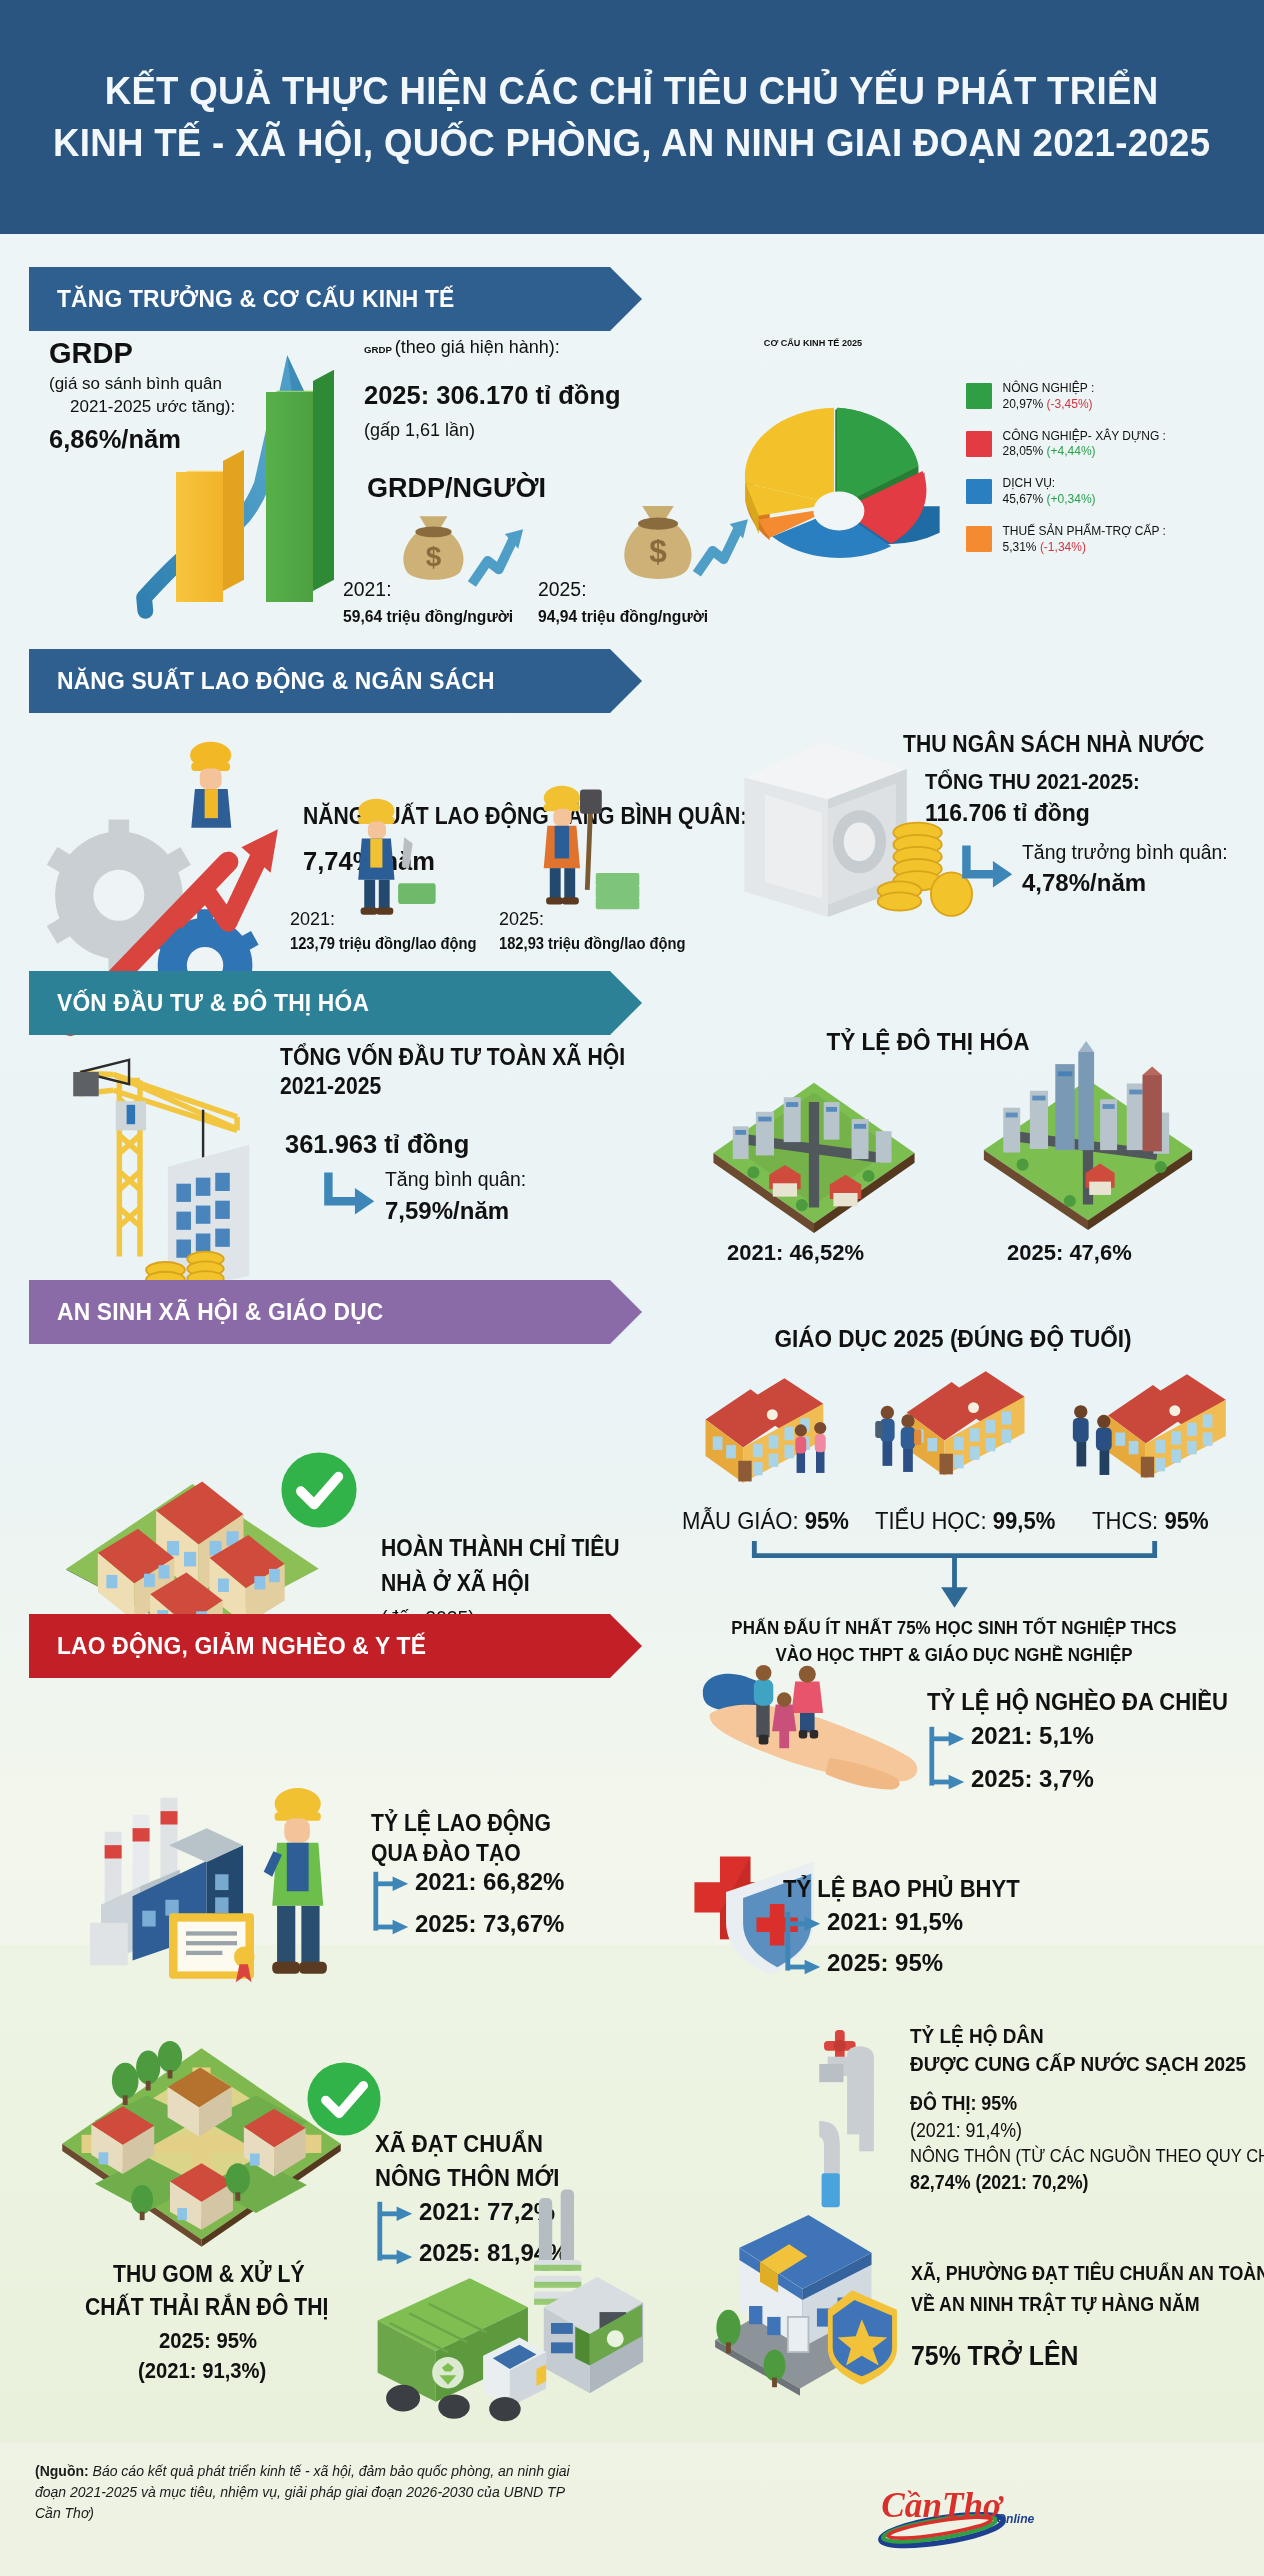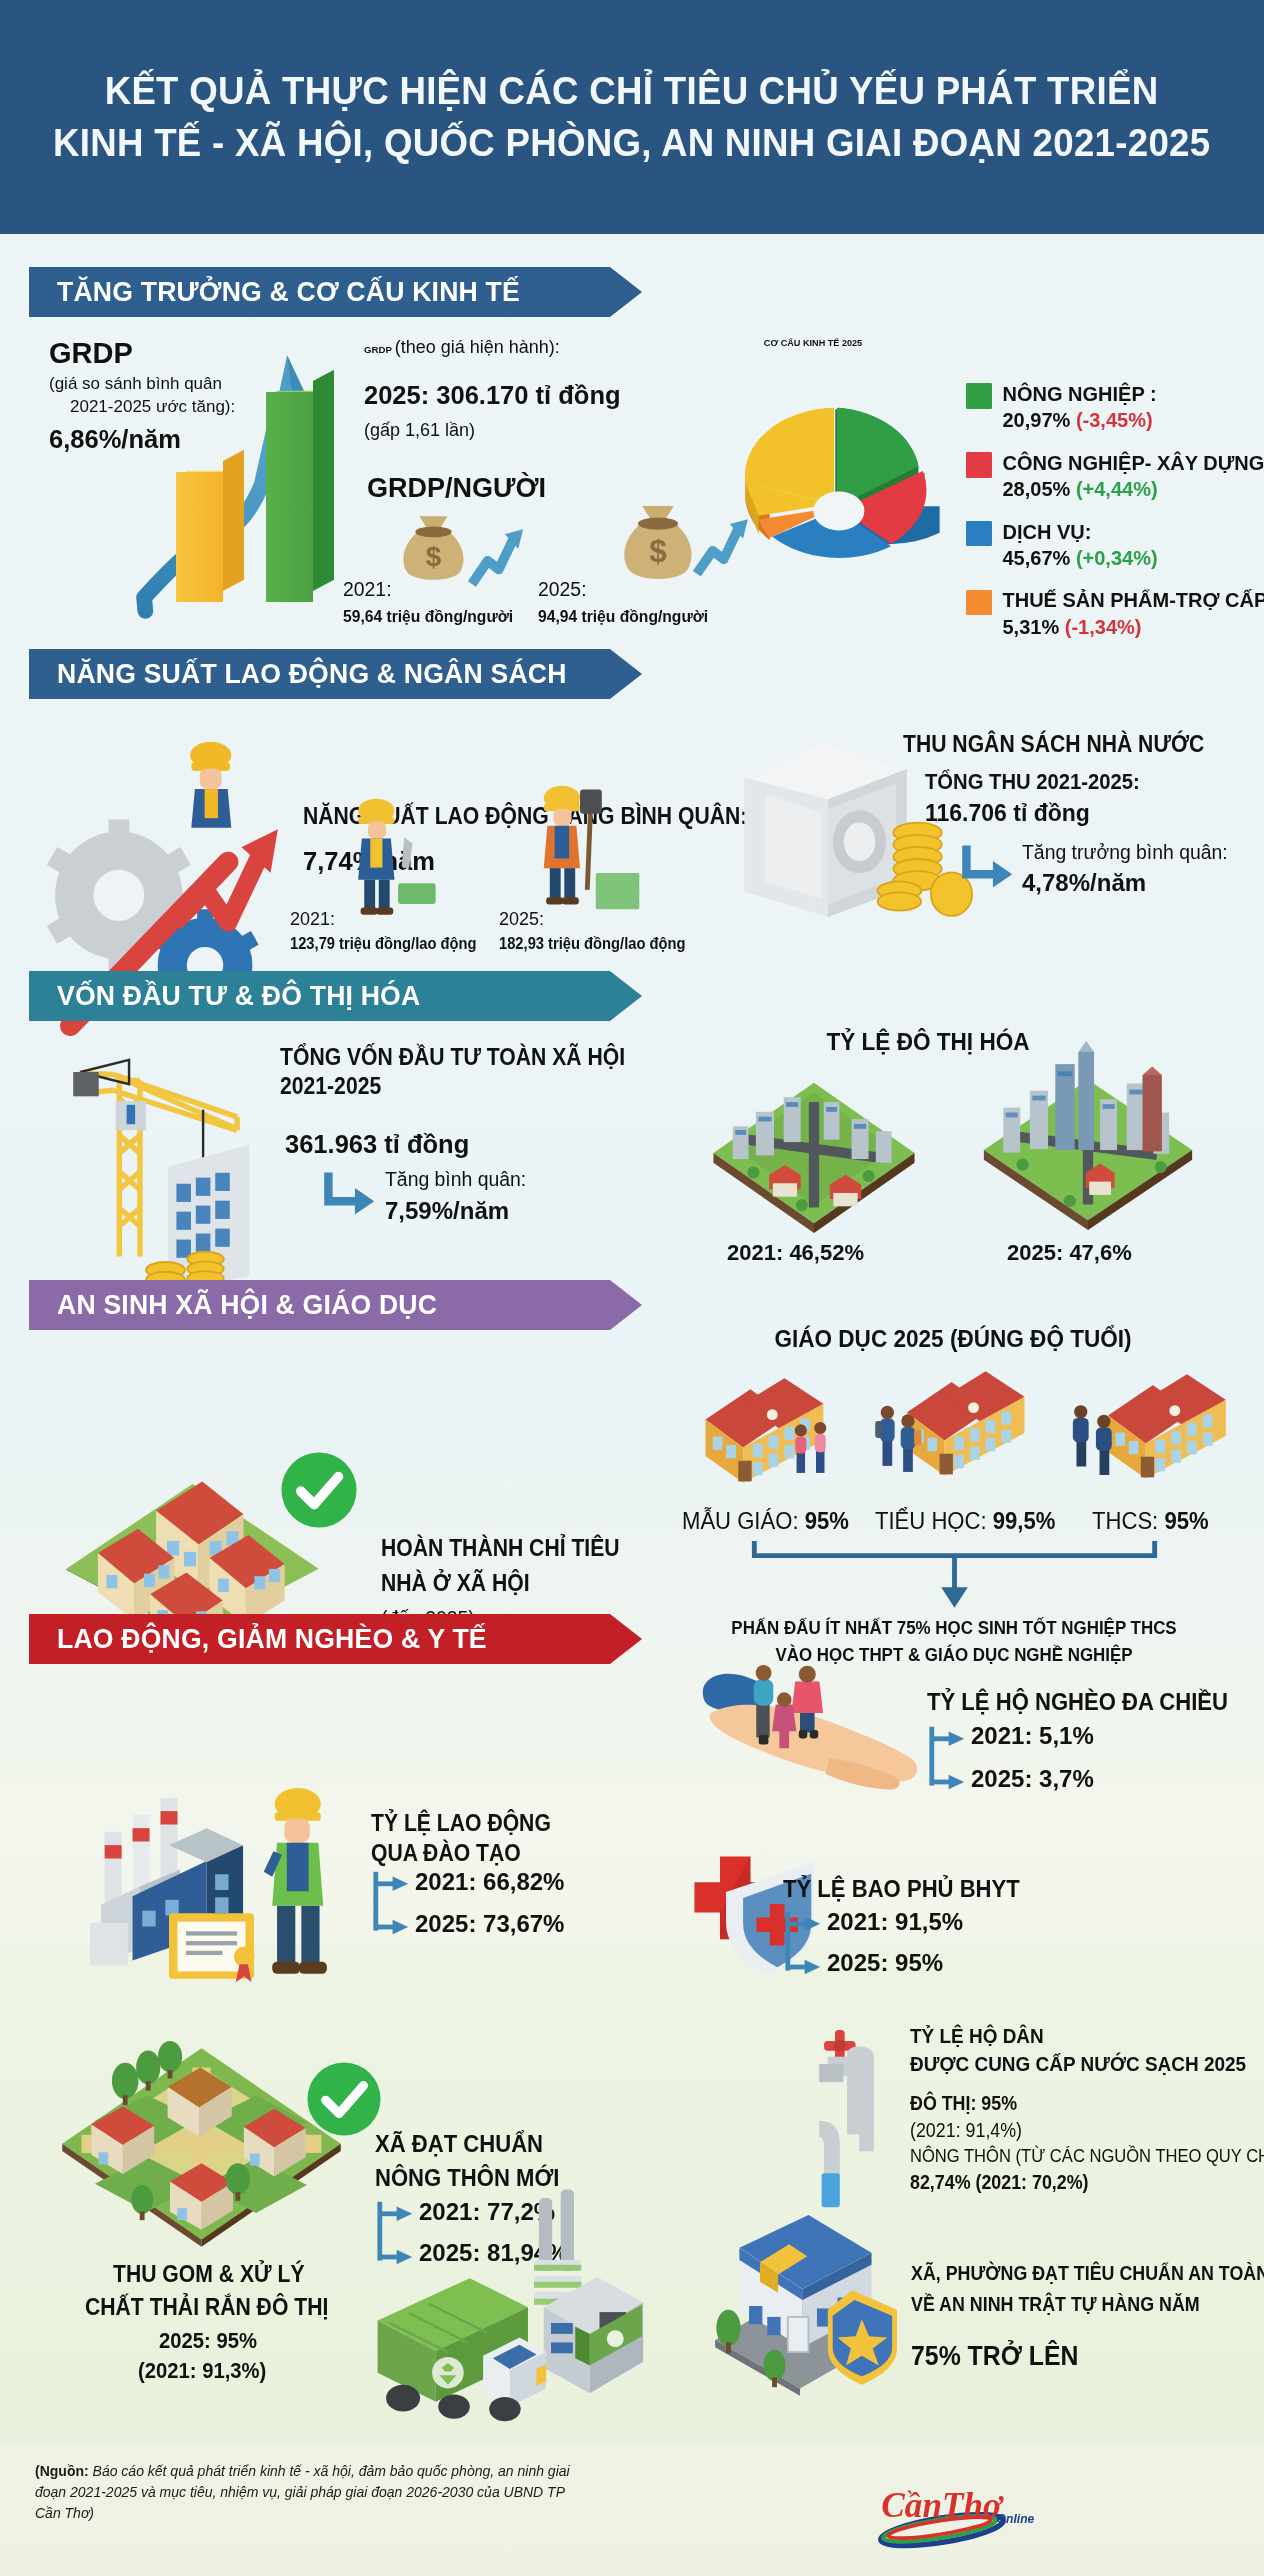--- a/index.html
+++ b/index.html
@@ -29,26 +29,26 @@
     font-weight:700;
     font-size:39px;
     letter-spacing:0.3px;
     line-height:1.34;
     text-align:center;
     transform: scaleX(0.94);
   }
 
   
   .banner {
-    position:absolute; height:50px;
+    position:absolute; height:64px;
     display:flex; align-items:center;
     padding-left:28px;
     color:#fff;
     font-weight:700;
-    font-size:28px;
+    font-size:24px;
     letter-spacing:0.2px;
     clip-path: polygon(0 0, calc(100% - 32px) 0, 100% 50%, calc(100% - 32px) 100%, 0 100%);
     box-shadow: 0 2.4px 4.9px rgba(0,0,0,0.10);
   }
   .banner span { transform: scaleX(0.95); transform-origin:left center; white-space:nowrap;}
 
   
   .blk { position:absolute; color:#111; }
   .b   { font-weight:700; }
   .cond { transform: scaleX(0.92); transform-origin:left center; white-space:nowrap; }
@@ -71,21 +71,21 @@
 
   
   svg { display:block; overflow:visible; }
 
   
   .donut-wrap{ position:absolute; }
 
   
   .lg-row { display:flex; align-items:flex-start; gap:11px; margin-bottom:16px; }
   .lg-sw  { width:25.5px; height:25.5px; flex:0 0 25.5px; margin-top:2.4px; border-radius:1.2px;}
-  .lg-txt { font-size:20px; font-weight:700; line-height:1.32; color:#111; white-space:nowrap;}
+  .lg-txt { font-size:12px; font-weight:400; line-height:1.32; color:#111; white-space:nowrap;}
   .lg-txt .pos{ color:#29a04a; } .lg-txt .neg{ color:#d3343c; }
   .lg-txt .sub{ display:block; }
 
   
   .arrbullet{ position:absolute; }
 
   
   .src { position:absolute; left:35px; top:2461px; width:546px;
          font-size:14px; line-height:1.5; font-style:italic; color:#1b1b1b; }
   .src b{ font-style:normal; }

